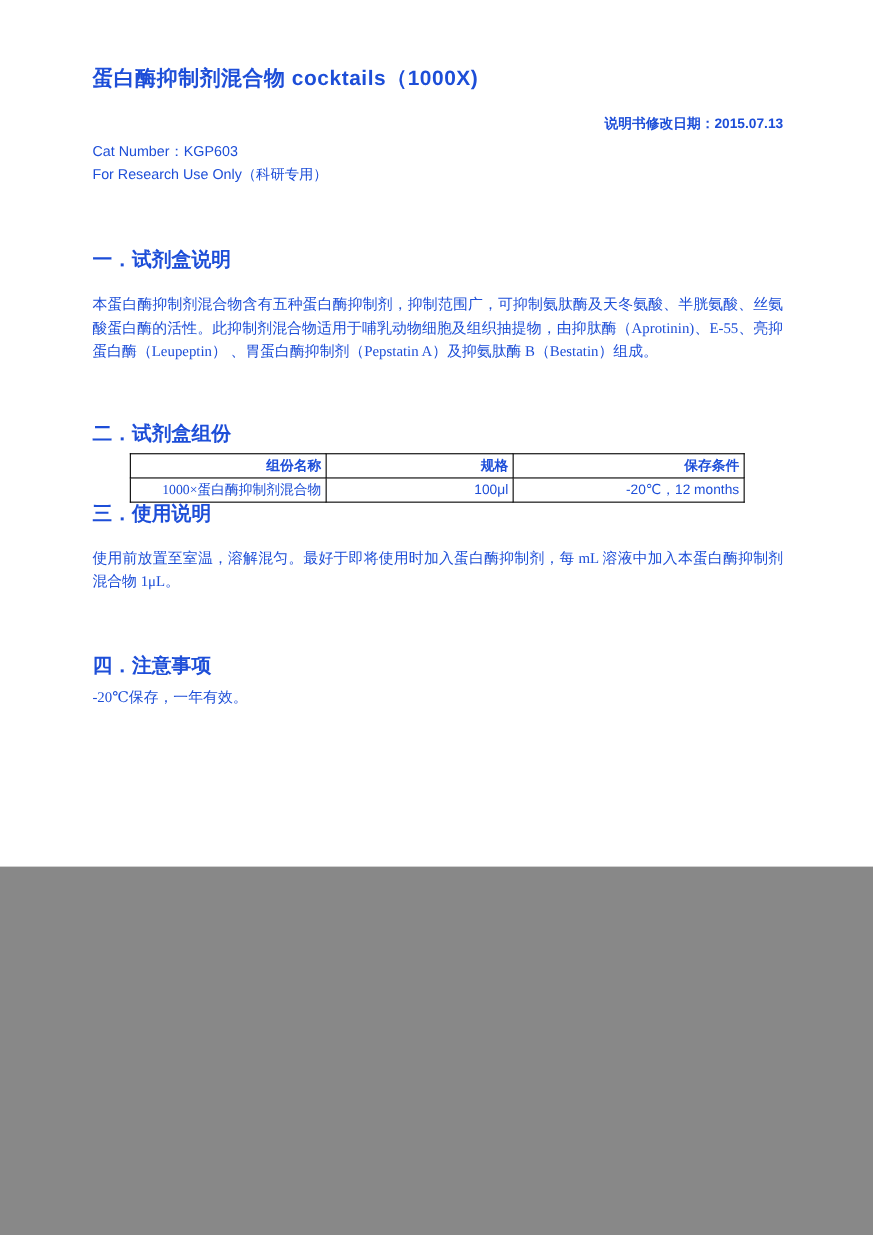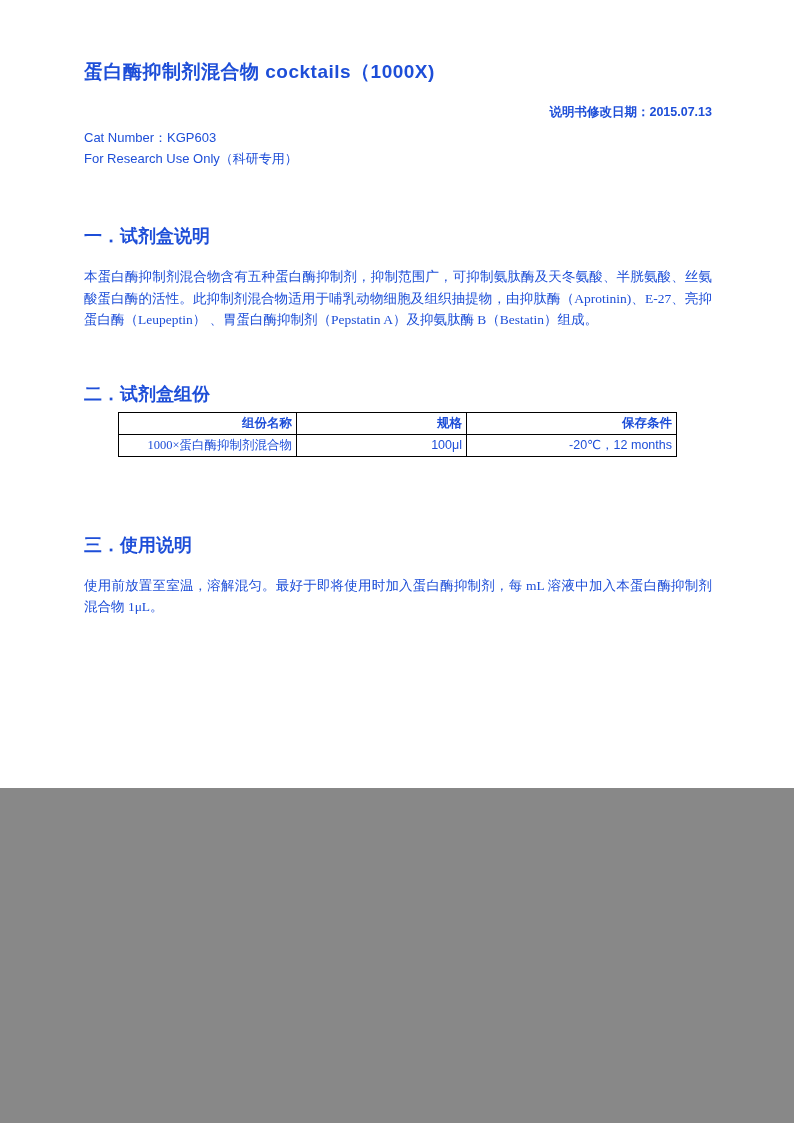--- a/index.html
+++ b/index.html
@@ -37,21 +37,21 @@
   }
   .sec-heading{
     margin:0;
     font-family:"Liberation Sans","DejaVu Sans",sans-serif;
     font-weight:bold;
     font-size:18px;
     line-height:20px;
   }
   .sec1-heading{margin-top:57px;}
   .sec2-heading{margin-top:53px;}
-  .sec3-heading{margin-top:78px;}
+  .sec3-heading{}
   .sec4-heading{margin-top:55px;}
   .body-text{
     margin:20px 0 0 0;
     font-size:13.5px;
     line-height:21.5px;
     text-align:justify;
   }
   .body-text-tight{
     margin:8px 0 0 0;
     font-size:13.5px;
@@ -92,21 +92,21 @@
 
   <div class="revision-date">说明书修改日期：2015.07.13</div>
 
   <div class="meta">
     <div>Cat Number：KGP603</div>
     <div>For Research Use Only（科研专用）</div>
   </div>
 
   <div>
     <h2 class="sec-heading sec1-heading">一．试剂盒说明</h2>
-    <p class="body-text">本蛋白酶抑制剂混合物含有五种蛋白酶抑制剂，抑制范围广，可抑制氨肽酶及天冬氨酸、半胱氨酸、丝氨酸蛋白酶的活性。此抑制剂混合物适用于哺乳动物细胞及组织抽提物，由抑肽酶（Aprotinin)、E-27、亮抑蛋白酶（Leupeptin） 、胃蛋白酶抑制剂（Pepstatin A）及抑氨肽酶 B（Bestatin）组成。</p>
+    <p class="body-text">本蛋白酶抑制剂混合物含有五种蛋白酶抑制剂，抑制范围广，可抑制氨肽酶及天冬氨酸、半胱氨酸、丝氨酸蛋白酶的活性。此抑制剂混合物适用于哺乳动物细胞及组织抽提物，由抑肽酶（Aprotinin)、E-55、亮抑蛋白酶（Leupeptin） 、胃蛋白酶抑制剂（Pepstatin A）及抑氨肽酶 B（Bestatin）组成。</p>
   </div>
 
   <div>
     <h2 class="sec-heading sec2-heading">二．试剂盒组份</h2>
     <table class="kit-table">
       <colgroup>
           <col class="col1">
           <col class="col2">
           <col class="col3">
         </colgroup>
@@ -125,14 +125,18 @@
         </tr>
       </tbody>
     </table>
   </div>
 
   <div>
     <h2 class="sec-heading sec3-heading">三．使用说明</h2>
     <p class="body-text">使用前放置至室温，溶解混匀。最好于即将使用时加入蛋白酶抑制剂，每 mL 溶液中加入本蛋白酶抑制剂混合物 1μL。</p>
   </div>
 
+  <div>
+    <h2 class="sec-heading sec4-heading">四．注意事项</h2>
+    <p class="body-text-tight">-20℃保存，一年有效。</p>
+  </div>
 
 </div>
 
 </body></html>

